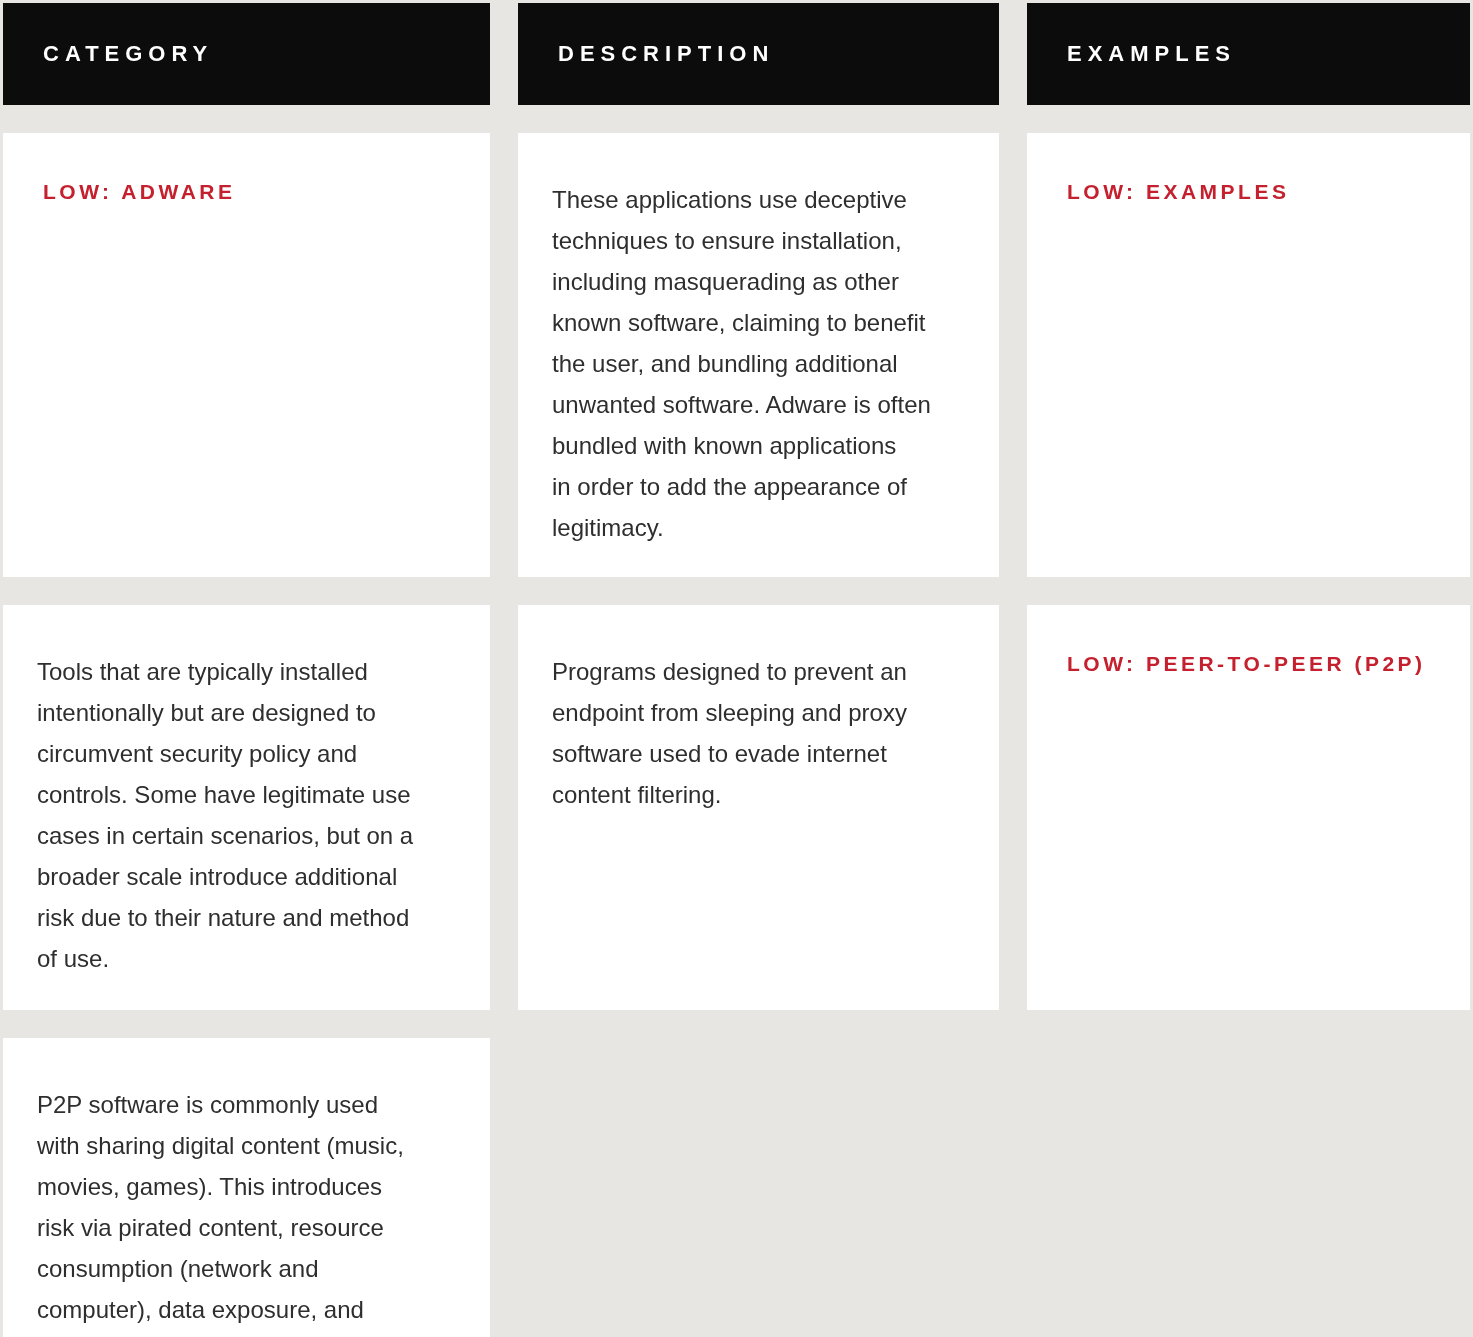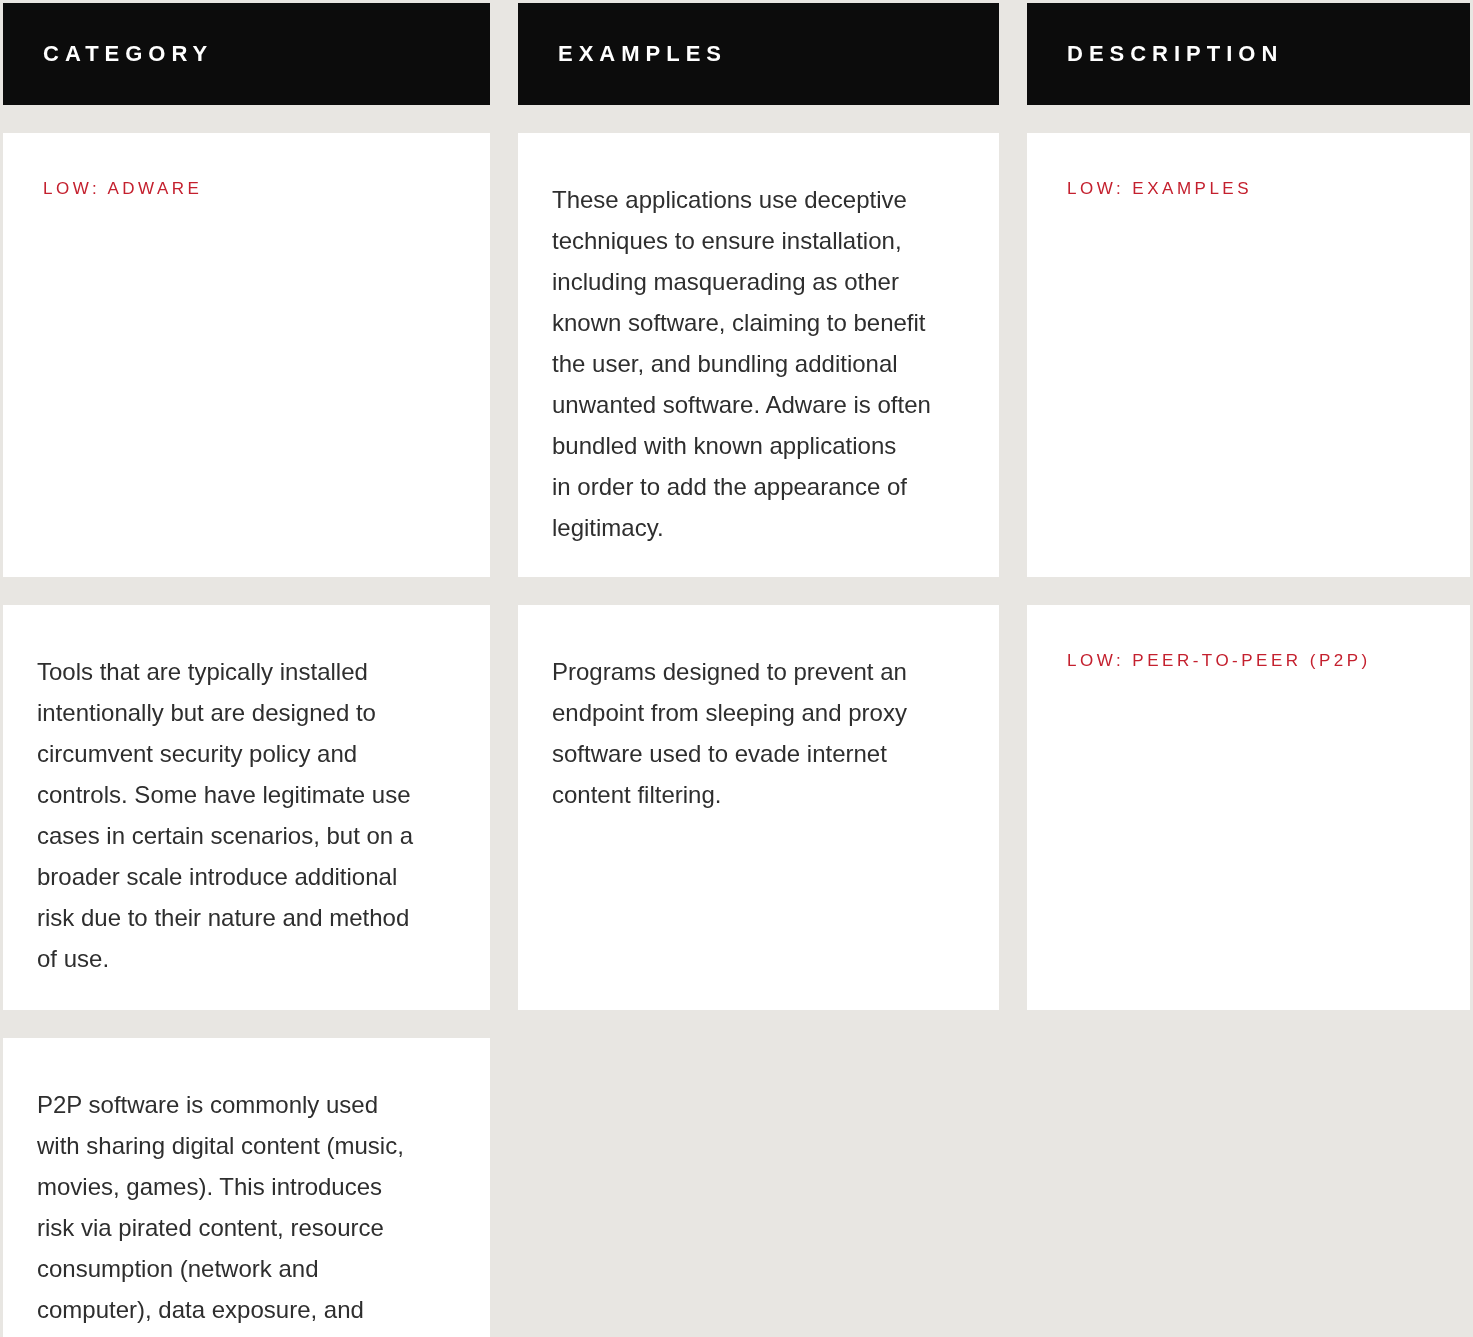--- a/index.html
+++ b/index.html
@@ -38,46 +38,46 @@
   .cell {
     background: #ffffff;
     box-sizing: border-box;
     padding: 46px 30px 30px 34px;
   }
   .cell.cat {
     padding-left: 40px;
   }
   .cat-label {
     color: #c4202e;
-    font-size: 17px;
-    font-weight: normal;
+    font-size: 21px;
+    font-weight: bold;
     letter-spacing: 3.5px;
     line-height: 1.2;
   }
   .body-text {
     color: #2e2e2e;
     font-size: 24px;
     line-height: 41px;
     white-space: pre-line;
   }
 </style>
 </head>
 <body>
 
 <div class="table-wrap">
   <div class="grid">
 
     <div class="th">
       <span>CATEGORY</span>
     </div>
     <div class="th">
-      <span>EXAMPLES</span>
+      <span>DESCRIPTION</span>
     </div>
     <div class="th">
-      <span>DESCRIPTION</span>
+      <span>EXAMPLES</span>
     </div>
 
     <div class="cell cat">
       <div class="cat-label">LOW: ADWARE</div>
     </div>
     <div class="cell">
       <div class="body-text">These applications use deceptive
 techniques to ensure installation,
 including masquerading as other
 known software, claiming to benefit

